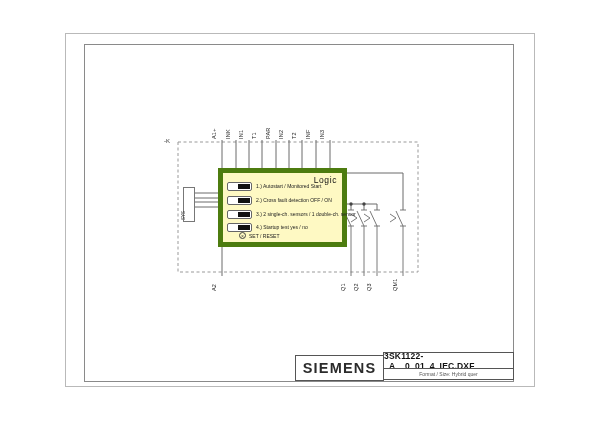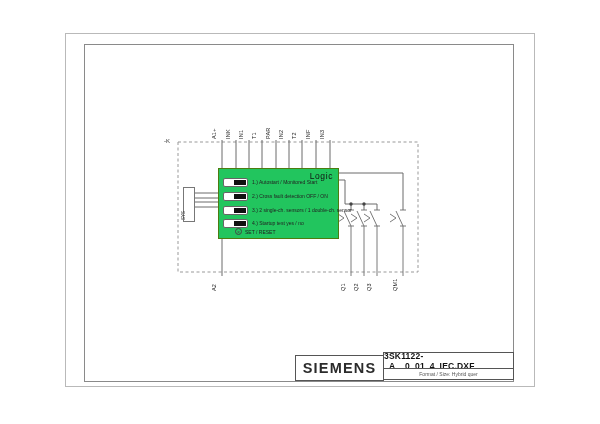--- a/index.html
+++ b/index.html
@@ -10,21 +10,21 @@
   .inner-frame{left:84px;top:44px;width:428px;height:336px;border-color:#8a8a8a;}
   svg.wiring{position:absolute;left:0;top:0;width:600px;height:424px;}
 
   
   .vlabel{position:absolute;height:7px;line-height:7px;font-size:5.5px;letter-spacing:.2px;
     white-space:nowrap;transform-origin:left bottom;transform:rotate(-90deg);color:#222;}
 
   .device-tag{position:absolute;left:164px;top:138px;font-size:6px;color:#333;}
 
   .logic-box{position:absolute;left:218px;top:168px;width:119px;height:69px;
-    border:1px solid #4d7c0f;background:#22c55e;}
+    border:5px solid #4d7c0f;background:#fef9c3;}
   .logic-label{position:absolute;right:5px;top:2px;font-size:8.5px;letter-spacing:.6px;color:#111;}
   .dip-row{position:absolute;left:4px;height:10px;display:flex;align-items:center;}
   .dip-switch{display:inline-block;width:25px;height:9px;border:1px solid #666;border-radius:2px;
     background:#fff;position:relative;box-sizing:border-box;}
   .dip-knob{position:absolute;right:1px;top:1px;bottom:1px;width:12px;background:#111;}
   .dip-label{font-size:5px;margin-left:4px;white-space:nowrap;color:#222;}
   .setreset-row{position:absolute;left:16px;top:58px;height:9px;display:flex;align-items:center;}
   .setreset-button{display:inline-block;width:7px;height:7px;border:1px solid #444;border-radius:50%;
     font-size:5px;line-height:6px;text-align:center;color:#444;box-sizing:border-box;}
   .setreset-label{font-size:5px;margin-left:3px;white-space:nowrap;color:#222;}

